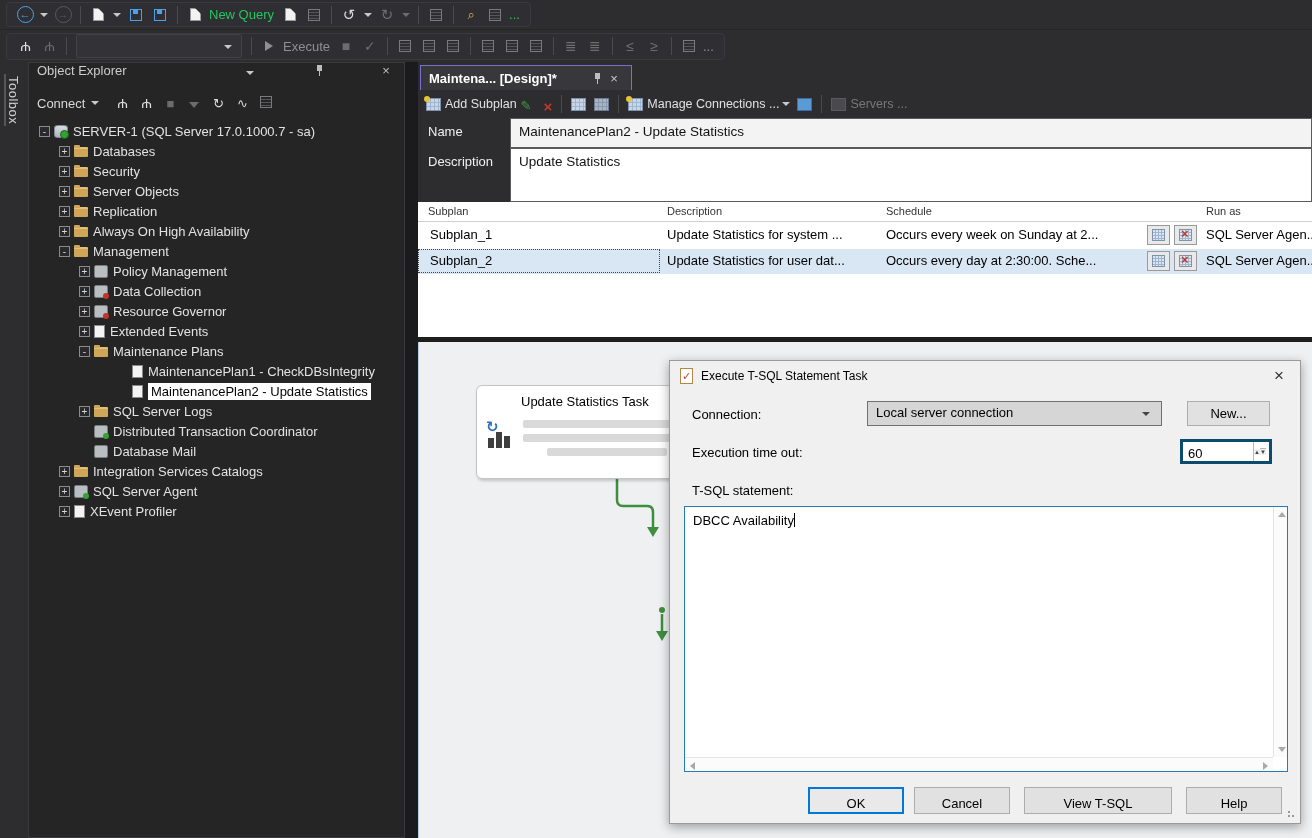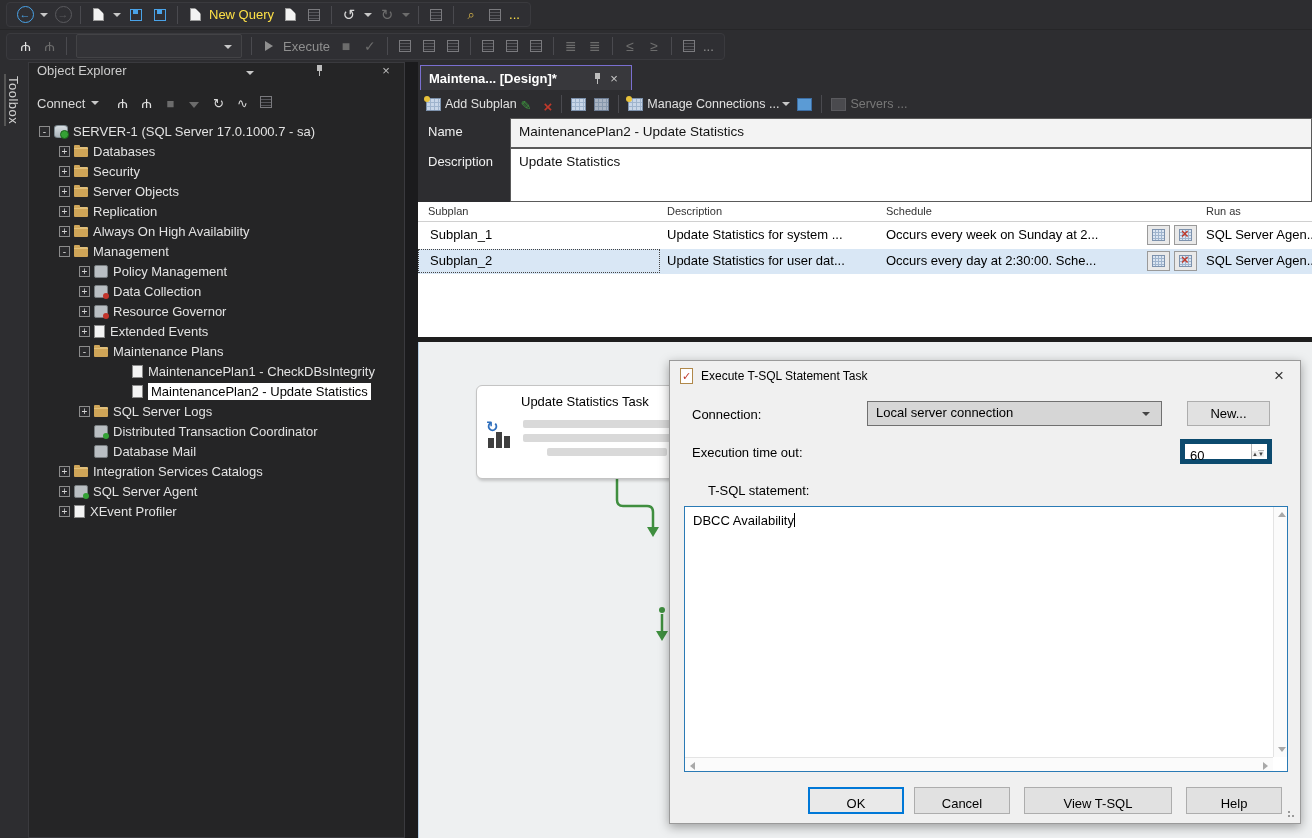--- a/index.html
+++ b/index.html
@@ -7,21 +7,21 @@
               font-family:"Liberation Sans","DejaVu Sans",sans-serif; }
   .app { position:relative; width:1312px; height:838px; background:#2d2d30; color:#dcdcdc; }
 
   
   .tb1 { position:absolute; left:0; top:0; width:1312px; height:29px; background:#2d2d30; display:flex; align-items:center; }
   .tb1g { display:flex; align-items:center; height:25px; margin-left:6px; padding:0 6px; border:1px solid #3a3a3e; border-radius:4px; background:#2f2f33; }
   .tb2 { position:absolute; left:0; top:29px; width:1312px; height:33px; background:#2d2d30; border-top:1px solid #262628; display:flex; align-items:center; }
   .tb2g { display:flex; align-items:center; height:27px; margin-left:6px; padding:0 6px; border:1px solid #3a3a3e; border-radius:4px; background:#2f2f33; }
   .tbi { display:inline-flex; align-items:center; justify-content:center; width:22px; height:22px; margin:0 1px; color:#d8d8d8; font-size:14px; }
   .tbi.dim { color:#6c6c6c; }
-  .tbtxt { color:#fde047; font-size:13px; margin:0 4px 0 2px; }
+  .tbtxt { color:#22c55e; font-size:13px; margin:0 4px 0 2px; }
   .tbtxt.dim { color:#8f8f8f; }
   .vsep { width:1px; height:18px; background:#4a4a4f; margin:0 5px; }
   .circ { width:17px; height:17px; border-radius:50%; border:1.5px solid #4aa3e8; color:#4aa3e8; font-size:11px; line-height:14px; text-align:center; }
   .circ.dim { border-color:#5a5a5e; color:#5a5a5e; }
   .chev { width:0; height:0; border-left:4px solid transparent; border-right:4px solid transparent; border-top:4px solid #c8c8c8; display:inline-block; margin:0 3px; }
   .chev.dim { border-top-color:#6c6c6c; }
   .docico { width:11px; height:13px; background:#f2f2f2; border:1px solid #9a9a9a; position:relative; display:inline-block; }
   .docico:after { content:""; position:absolute; right:-1px; top:-1px; border:3px solid #2f2f33; border-left-color:transparent; border-bottom-color:transparent; }
   .floppy { width:12px; height:12px; border:1.5px solid #4aa3e8; display:inline-block; position:relative; }
   .floppy:after { content:""; position:absolute; left:2px; top:0; width:5px; height:4px; background:#4aa3e8; }
@@ -123,21 +123,21 @@
   .dlg { position:absolute; left:250px; top:18px; width:632px; height:464px; background:#f0f0f0; border:1px solid #9a9a9a; box-shadow:0 3px 10px rgba(0,0,0,.35); color:#000; font-size:13px; }
   .dlg .titlebar { position:absolute; left:0; top:0; right:0; height:30px; display:flex; align-items:center; padding:0 10px; }
   .dlg .dtt { font-size:12px; color:#000; margin-left:8px; flex:1; }
   .dlg .dico { width:13px; height:16px; background:#fff; border:1px solid #b0884a; position:relative; }
   .dlg .dico:after { content:"✓"; position:absolute; left:1px; top:1px; color:#c0392b; font-size:11px; font-weight:bold; }
   .dlg .dclose { color:#333; font-size:17px; width:22px; text-align:center; }
   .dlbl { position:absolute; left:22px; color:#000; }
   .dcombo { position:absolute; left:197px; top:40px; width:295px; height:25px; background:#d6d6d6; border:1px solid #707070; padding:3px 8px; }
   .dcombo .chev { border-top-color:#444; position:absolute; right:8px; top:10px; }
   .dbtn { position:absolute; background:#e1e1e1; border:1px solid #adadad; text-align:center; font-size:13px; color:#000; }
-  .spin { position:absolute; left:510px; top:78px; width:92px; height:25px; background:#fff; border:5px solid #0c4a6e; }
+  .spin { position:absolute; left:510px; top:78px; width:92px; height:25px; background:#fff; border:3px solid #0c4a6e; }
   .spin .val { position:absolute; left:5px; top:4px; }
   .spin .sbtns { position:absolute; right:0; top:0; bottom:0; width:16px; border-left:1px solid #b8b8b8; }
   .spin .sb { height:50%; font-size:6px; color:#444; text-align:center; line-height:11px; background:#f0f0f0; }
   .spin .sb+.sb { border-top:1px solid #b8b8b8; }
   .tsqlbox { position:absolute; left:14px; top:145px; width:604px; height:266px; background:#fff; border:1px solid #2a7ab5; }
   .tsqlbox .txt { position:absolute; left:8px; top:6px; font-size:13px; color:#000; white-space:pre; }
   .caret { display:inline-block; width:1px; height:14px; background:#000; vertical-align:-2px; }
   .vsb { position:absolute; right:0; top:0; bottom:14px; width:14px; background:#fbfbfb; border-left:1px solid #e4e4e4; }
   .hsb { position:absolute; left:0; right:14px; bottom:0; height:14px; background:#fbfbfb; border-top:1px solid #e4e4e4; }
   .sarr { position:absolute; width:0; height:0; }
@@ -496,21 +496,21 @@
             <span class="chev"></span>
           </div>
           <button class="dbtn" style="left:517px;top:40px;width:83px;height:25px;">New...</button>
 
           <span class="dlbl" style="top:84px;">Execution time out:</span>
           <div class="spin">
             <span class="val">60</span>
             <span class="sbtns"><span class="sb">▲</span><span class="sb">▼</span></span>
           </div>
 
-          <span class="dlbl" style="top:122px;margin-left:16px;">T-SQL statement:</span>
+          <span class="dlbl" style="top:122px;">T-SQL statement:</span>
           <div class="tsqlbox">
             <span class="txt"><span>DBCC Availability</span><span class="caret"></span></span>
             <div class="vsb">
                 <span class="sarr up"></span>
                 <span class="sarr dn"></span>
               </div>
             <div class="hsb">
                 <span class="sarr lf"></span>
                 <span class="sarr rt"></span>
               </div>

